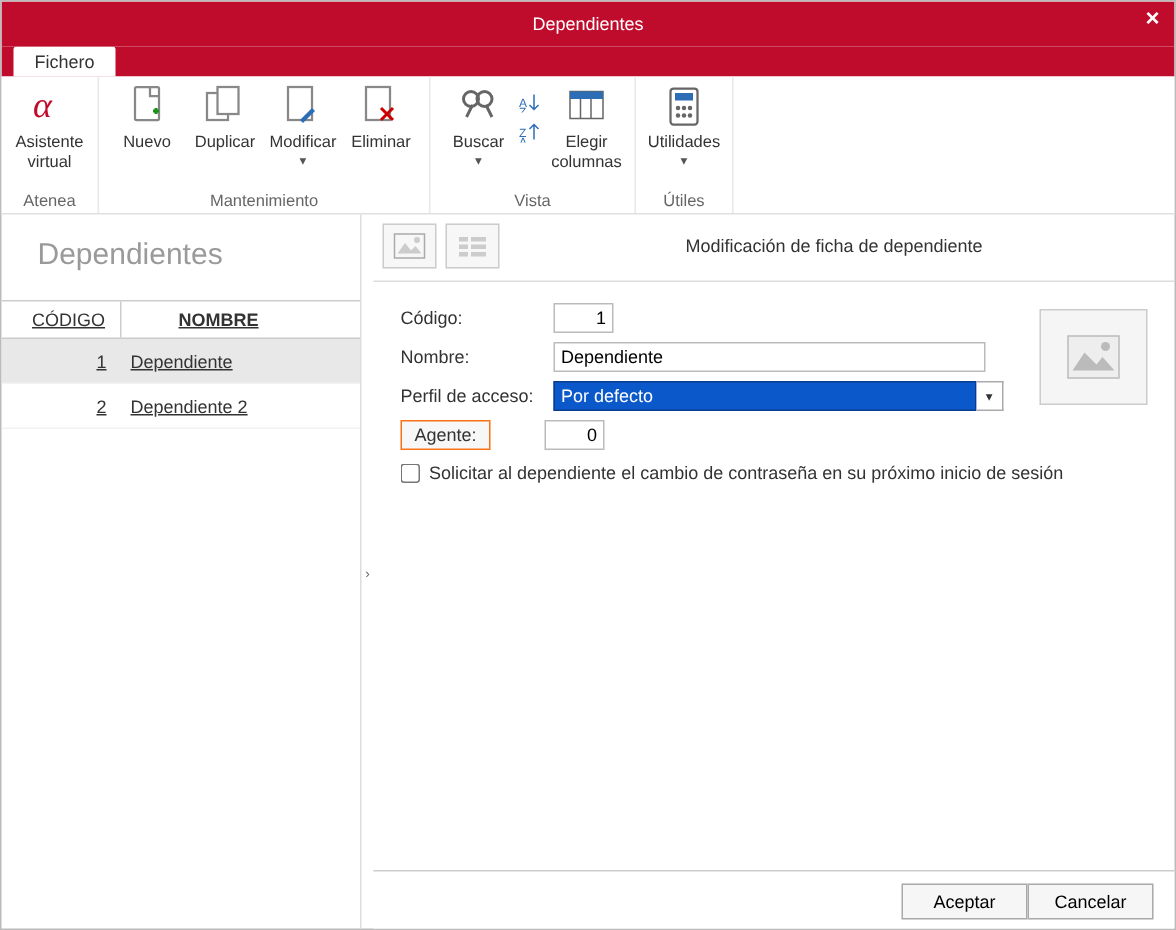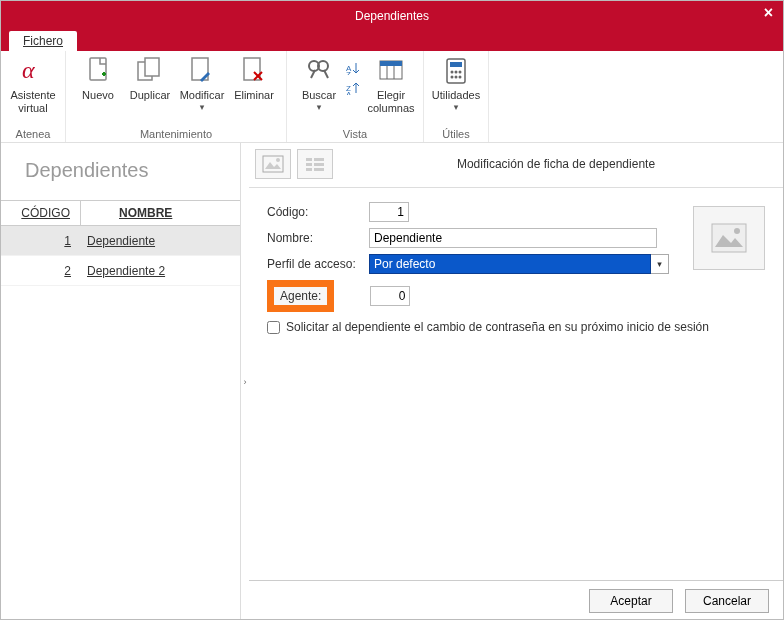--- a/index.html
+++ b/index.html
@@ -1,20 +1,20 @@
 <!DOCTYPE html>
 <html><head>
 <meta charset="utf-8">
 <style>
   * { box-sizing: border-box; margin: 0; padding: 0; }
   body { width: 784px; height: 620px; font-family: "Segoe UI", Tahoma, sans-serif; font-size: 12px; color: #333; background: #fff; border: 1px solid #bbb; overflow: hidden; }
   .titlebar { height: 30px; background: #c00c2c; color: #fff; display: flex; align-items: center; position: relative; }
   .titlebar .title { position: absolute; left: 50%; transform: translateX(-50%); font-size: 12px; }
   .titlebar .close { position: absolute; right: 10px; top: 3px; font-size: 16px; font-weight: bold; cursor: pointer; }
-  .tabstrip { height: 20px; background: #c00c2c; display: flex; align-items: flex-end; padding-left: 8px; text-decoration: underline; }
+  .tabstrip { height: 20px; background: #c00c2c; display: flex; align-items: flex-end; padding-left: 8px; }
   .tab { background: #fff; color: #333; padding: 3px 14px; font-size: 12px; border-top-left-radius: 2px; border-top-right-radius: 2px; cursor: pointer; }
   .ribbon { background: #fff; border-bottom: 1px solid #e0e0e0; display: flex; height: 92px; }
   .ribbon-group { display: flex; flex-direction: column; align-items: center; padding: 2px 6px 0 6px; border-right: 1px solid #e8e8e8; }
   .ribbon-group .items { display: flex; height: 72px; align-items: flex-start; }
   .ribbon-group .group-label { font-size: 11px; color: #666; margin-top: auto; padding-bottom: 2px; }
   .rbtn { display: flex; flex-direction: column; align-items: center; justify-content: flex-start; width: 52px; padding: 2px 0; cursor: pointer; }
   .rbtn .ricon { width: 32px; height: 32px; display: flex; align-items: center; justify-content: center; }
   .rbtn .rlabel { font-size: 11px; text-align: center; line-height: 1.15; margin-top: 2px; }
   .smallcol { display: flex; flex-direction: column; gap: 2px; padding-top: 6px; }
   .smallrow { width: 20px; height: 18px; cursor: pointer; display:flex; align-items:center; justify-content:center; }
@@ -32,34 +32,34 @@
   .grow .col2 { flex: 1; padding-left: 6px; }
   .splitter { width: 8px; position: relative; cursor: ew-resize; display:flex; align-items:center; justify-content:center; }
   .splitter .arrow { font-size: 9px; color: #666; }
   .rightpanel { flex: 1; display: flex; flex-direction: column; }
   .form-header { display: flex; align-items: center; border-bottom: 1px solid #ddd; padding: 6px 10px 8px 6px; gap: 6px; }
   .view-toggle { width: 36px; height: 30px; border: 1px solid #ccc; display: flex; align-items: center; justify-content: center; cursor: pointer; background:#f7f7f7; }
   .form-header .ftitle { flex: 1; text-align: center; font-size: 12px; color: #333; }
   .form-body { flex: 1; padding: 14px 18px 10px 18px; position: relative; }
   .row { display: flex; align-items: center; margin-bottom: 6px; }
   .row .lab { width: 102px; font-size: 12px; color: #333; }
-  .row .lab.btn { border: 7px solid #f97316; padding: 2px 6px; width: auto; min-width: 60px; text-align: center; cursor: pointer; background:#f7f7f7; margin-right: 36px; }
+  .row .lab.btn { border: 1px solid #f97316; padding: 2px 6px; width: auto; min-width: 60px; text-align: center; cursor: pointer; background:#f7f7f7; margin-right: 36px; }
   .row input[type="text"] { height: 20px; border: 1px solid #bbb; padding: 0 4px; font-size: 12px; }
   .codigo-input { width: 40px; text-align: right; }
   .nombre-input { width: 288px; }
   .agente-input { width: 40px; text-align: right; }
   .pass-input { width: 160px; }
   .perfil-wrap { display: flex; width: 300px; }
   .perfil-field { flex: 1; height: 20px; border: 1px solid #0a3d91; background: #0a58ca; color: #fff; padding: 0 4px; font-size: 12px; display: flex; align-items: center; }
   .perfil-caret { width: 18px; height: 20px; border: 1px solid #aaa; border-left: none; display: flex; align-items: center; justify-content: center; font-size: 9px; cursor: pointer; background:#fff; }
   .mostrar { color: #333; text-decoration: underline; margin-left: 8px; cursor: pointer; font-size: 12px; }
   .chkrow { display: flex; align-items: flex-end; gap: 6px; margin-top: 8px; font-size: 12px; }
   .chkrow input { width: 13px; height: 13px; }
   .photo-frame { position: absolute; right: 18px; top: 18px; width: 72px; height: 64px; border: 1px solid #ccc; display: flex; align-items: center; justify-content: center; background: #f5f5f5; cursor: pointer; }
-  .footer { border-top: 1px solid #ccc; padding: 8px 14px; display: flex; justify-content: flex-end; gap: 12px; background: #fff; }
+  .footer { border-top: 1px solid #ccc; padding: 8px 14px; display: flex; justify-content: flex-end; gap: 0; background: #fff; }
   .footer button { width: 84px; height: 24px; border: 1px solid #aaa; background: #f6f6f6; font-size: 12px; cursor: pointer; }
   svg { display: block; }
 </style>
 </head>
 <body>
 
 <div class="titlebar">
   <span class="title">Dependientes</span>
   <span class="close">×</span>
 </div>

